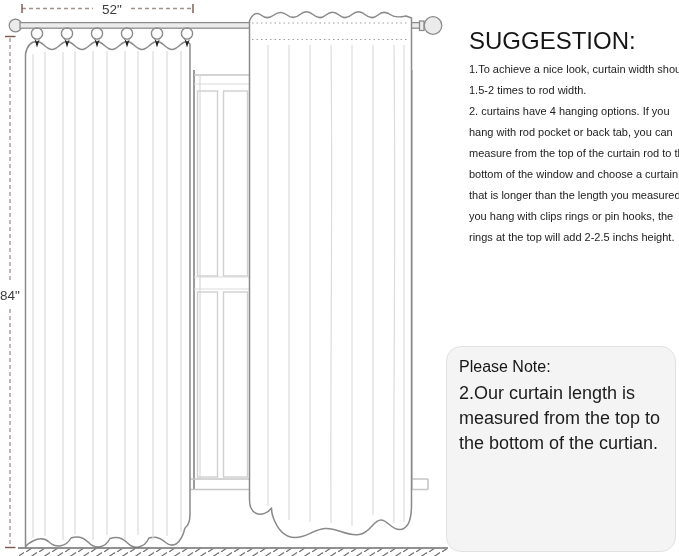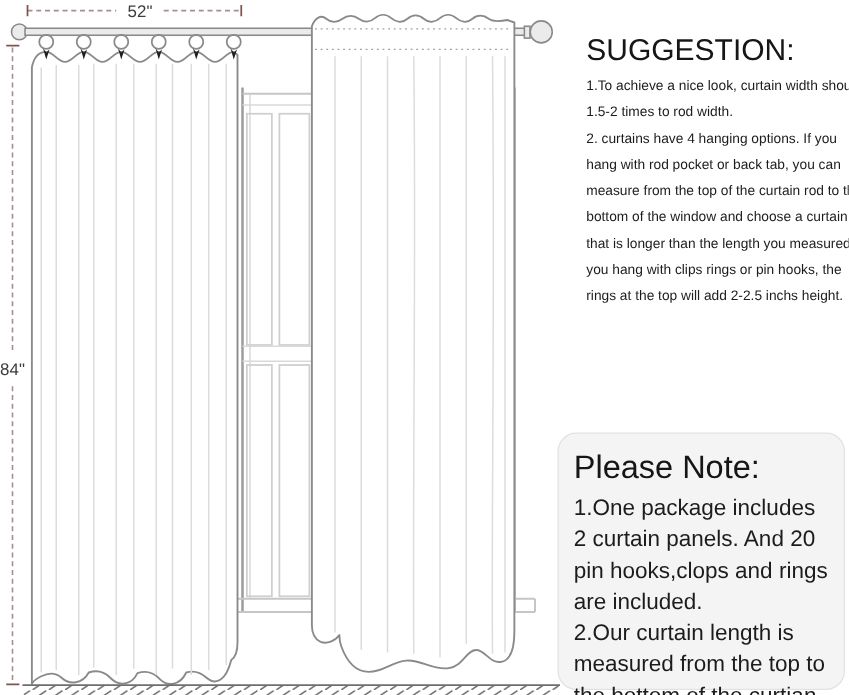--- a/index.html
+++ b/index.html
@@ -26,21 +26,21 @@
 
   
   .text-col { position:absolute; left:453px; top:19px; width:224px;margin-left:16px; }
   .text-col h1 { font-size:24px; font-weight:400; margin:8px 0 4px 0; color:#161616; }
   .text-col p  { font-size:11px; line-height:21px; margin:0; color:#1c1c1c; }
 
   .note-box { position:absolute; left:446px; top:346px; width:230px; height:206px;
               box-sizing:border-box; background:var(--noteBg,#f4f4f4);
               border:1px solid var(--noteBorder,#e2e2e2); border-radius:15px;
               padding:9px 12px; }
-  .note-box h2 { font-size:26px; font-weight:400; margin:2px 0 5px 0; color:#161616; }
+  .note-box h2 { font-size:16px; font-weight:400; margin:2px 0 5px 0; color:#161616; }
   .note-box p  { font-size:18px; line-height:25px; margin:0; color:#1c1c1c; }
 </style>
 </head>
 <body>
 
 <div class="stage">
 
   <svg class="diagram" width="455" height="556" viewBox="0 0 455 556">
     <defs>
       <pattern id="hatch" width="13" height="8" patternUnits="userSpaceOnUse">
@@ -163,17 +163,16 @@
   </svg>
 
   <div class="text-col">
     <h1>SUGGESTION:</h1>
     <p>1.To achieve a nice look, curtain width should 1.5-2 times to rod width.</p>
     <p>2. curtains have 4 hanging options. If you hang with rod pocket or back tab, you can measure from the top of the curtain rod to the bottom of the window and choose a curtain that is longer than the length you measured. If you hang with clips rings or pin hooks, the rings at the top will add 2-2.5 inchs height.</p>
   </div>
 
   <div class="note-box">
     <h2>Please Note:</h2>
-    <p>1.One package includes 2 curtain panels. And 20 pin hooks,clops and rings are included.</p>
     <p>2.Our curtain length is measured from the top to the bottom of the curtian.</p>
   </div>
 
 </div>
 
 </body></html>

